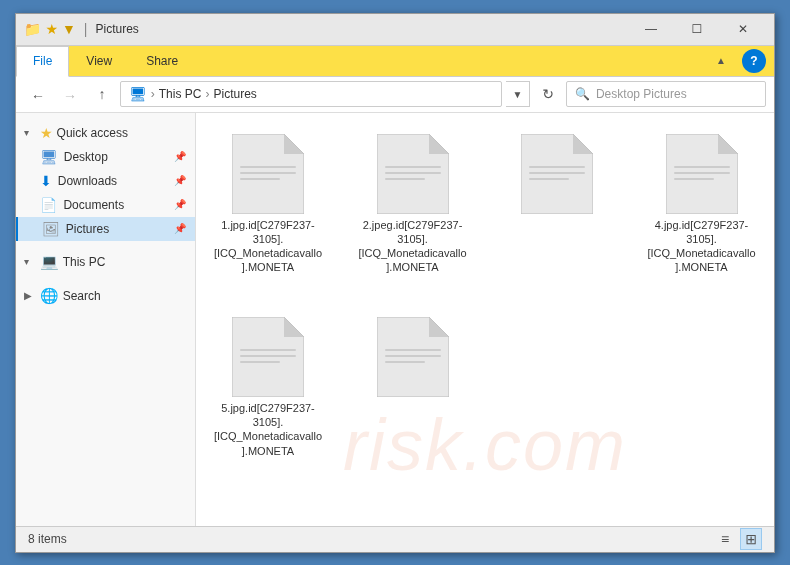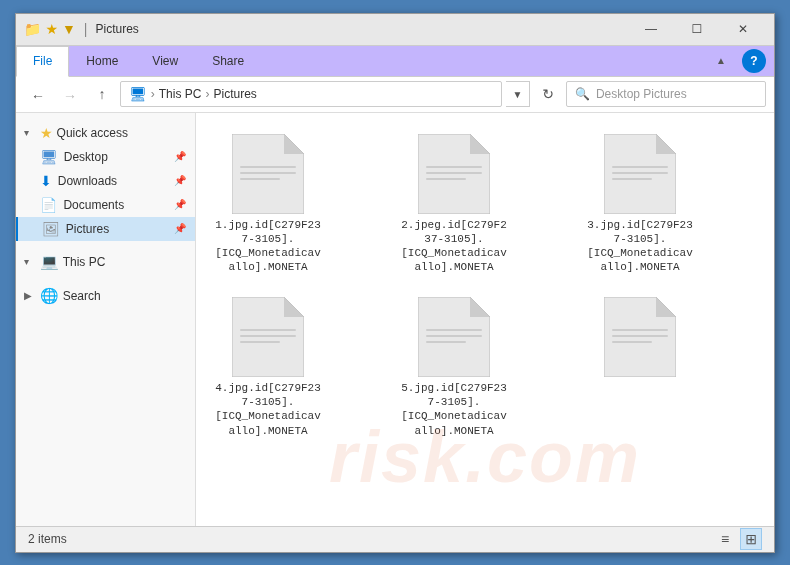--- a/index.html
+++ b/index.html
@@ -54,21 +54,21 @@
       border: none;
       cursor: pointer;
       display: flex;
       align-items: center;
       justify-content: center;
       font-size: 12px;
       color: #444;
     }
     
     .ribbon {
-      background: #c4b5fd;
+      background: #fde047;
       border-bottom: 1px solid #ccc;
     }
     .ribbon-tabs {
       display: flex;
       height: 30px;
     }
     .ribbon-tab {
       padding: 0 16px;
       display: flex;
       align-items: center;
@@ -239,37 +239,36 @@
     
     .file-area {
       flex: 1;
       background: white;
       padding: 8px;
       overflow-y: auto;
       position: relative;
     }
     .watermark {
       position: absolute;
-      bottom: 28px;
+      bottom: 40px;
       left: 50%;
       transform: translateX(-50%);
       font-size: 72px;
-      font-weight: 700;
+      font-weight: 400;
       color: rgba(220, 100, 50, 0.12);
       white-space: nowrap;
       pointer-events: none;
       letter-spacing: 2px;
       font-style: italic;
     }
     .files-grid {
       display: grid;
-      grid-template-columns: repeat(3, 1fr);
-      gap: 4px;
+      grid-template-columns: repeat(4, 1fr);
+      gap: 24px;
       padding: 4px;
-      font-family: Liberation Mono, monospace;
     }
     .file-item {
       display: flex;
       flex-direction: column;
       align-items: center;
       padding: 8px 4px;
       cursor: pointer;
       border-radius: 4px;
       border: 1px solid transparent;
       max-width: 120px;
@@ -334,21 +333,20 @@
     <div class="title-bar-controls">
       <button class="title-btn">—</button>
       <button class="title-btn">☐</button>
       <button class="title-btn close">✕</button>
     </div>
   </div>
 
   <div class="ribbon">
     <div class="ribbon-tabs">
       <div class="ribbon-tab active">File</div>
-      <div class="ribbon-tab">Home</div>
       <div class="ribbon-tab">View</div>
       <div class="ribbon-tab">Share</div>
       <div style="flex:1;"></div>
       <div class="ribbon-chevron">
         <span style="font-size:10px; color:#555;">▲</span>
       </div>
       <div class="ribbon-help">
         <button class="help-btn">?</button>
       </div>
     </div>
@@ -455,21 +453,20 @@
         <div class="file-item">
           <div class="file-icon-wrapper">
             <svg width="72" height="80" viewBox="0 0 72 80">
               <polygon points="0,0 52,0 72,20 72,80 0,80" fill="#e8e8e8" stroke="#bbb" stroke-width="1"></polygon>
               <polygon points="52,0 52,20 72,20" fill="#ccc"></polygon>
               <rect x="8" y="32" width="56" height="2" fill="#ccc" rx="1"></rect>
               <rect x="8" y="38" width="56" height="2" fill="#ccc" rx="1"></rect>
               <rect x="8" y="44" width="40" height="2" fill="#ccc" rx="1"></rect>
             </svg>
           </div>
-          <span class="file-name">3.jpg.id[C279F237-3105].[ICQ_Monetadicavallo].MONETA</span>
         </div>
 
         <div class="file-item">
           <div class="file-icon-wrapper">
             <svg width="72" height="80" viewBox="0 0 72 80">
               <polygon points="0,0 52,0 72,20 72,80 0,80" fill="#e8e8e8" stroke="#bbb" stroke-width="1"></polygon>
               <polygon points="52,0 52,20 72,20" fill="#ccc"></polygon>
               <rect x="8" y="32" width="56" height="2" fill="#ccc" rx="1"></rect>
               <rect x="8" y="38" width="56" height="2" fill="#ccc" rx="1"></rect>
               <rect x="8" y="44" width="40" height="2" fill="#ccc" rx="1"></rect>
@@ -501,20 +498,20 @@
               <rect x="8" y="44" width="40" height="2" fill="#ccc" rx="1"></rect>
             </svg>
           </div>
         </div>
 
       </div>
     </div>
   </div>
 
   <div class="status-bar">
-    <span>2 items</span>
+    <span>8 items</span>
     <div class="status-right">
       <button class="view-btn">≡</button>
       <button class="view-btn active">⊞</button>
     </div>
   </div>
 
 </div>
 
 </body></html>

